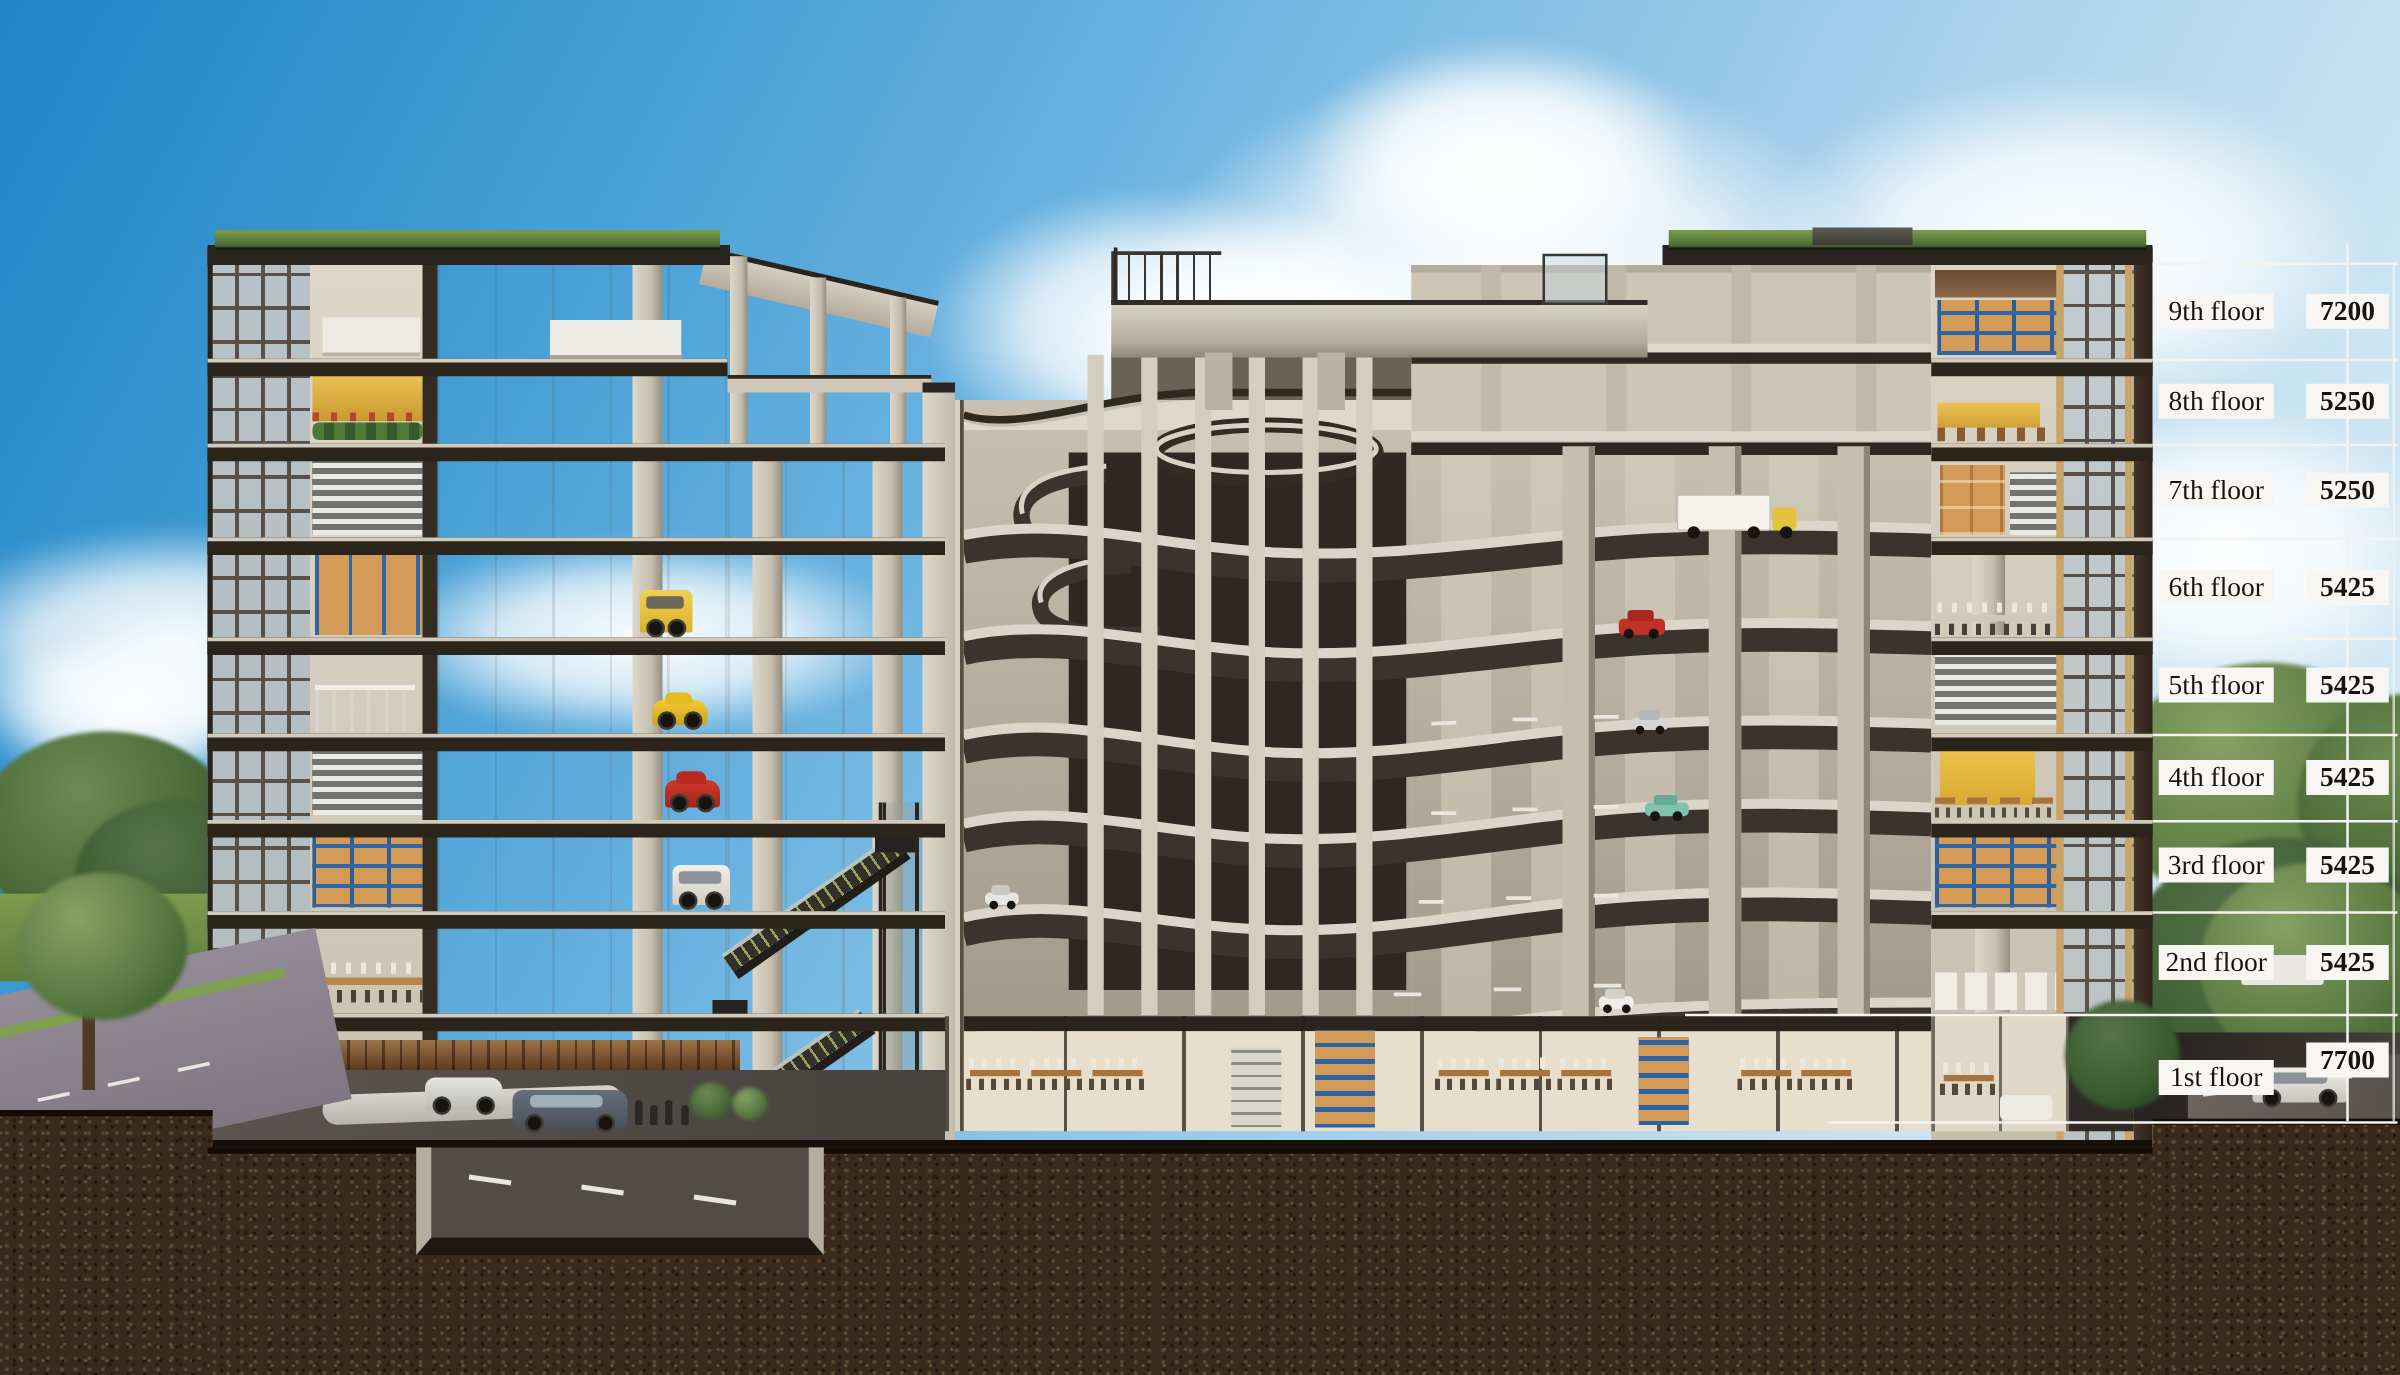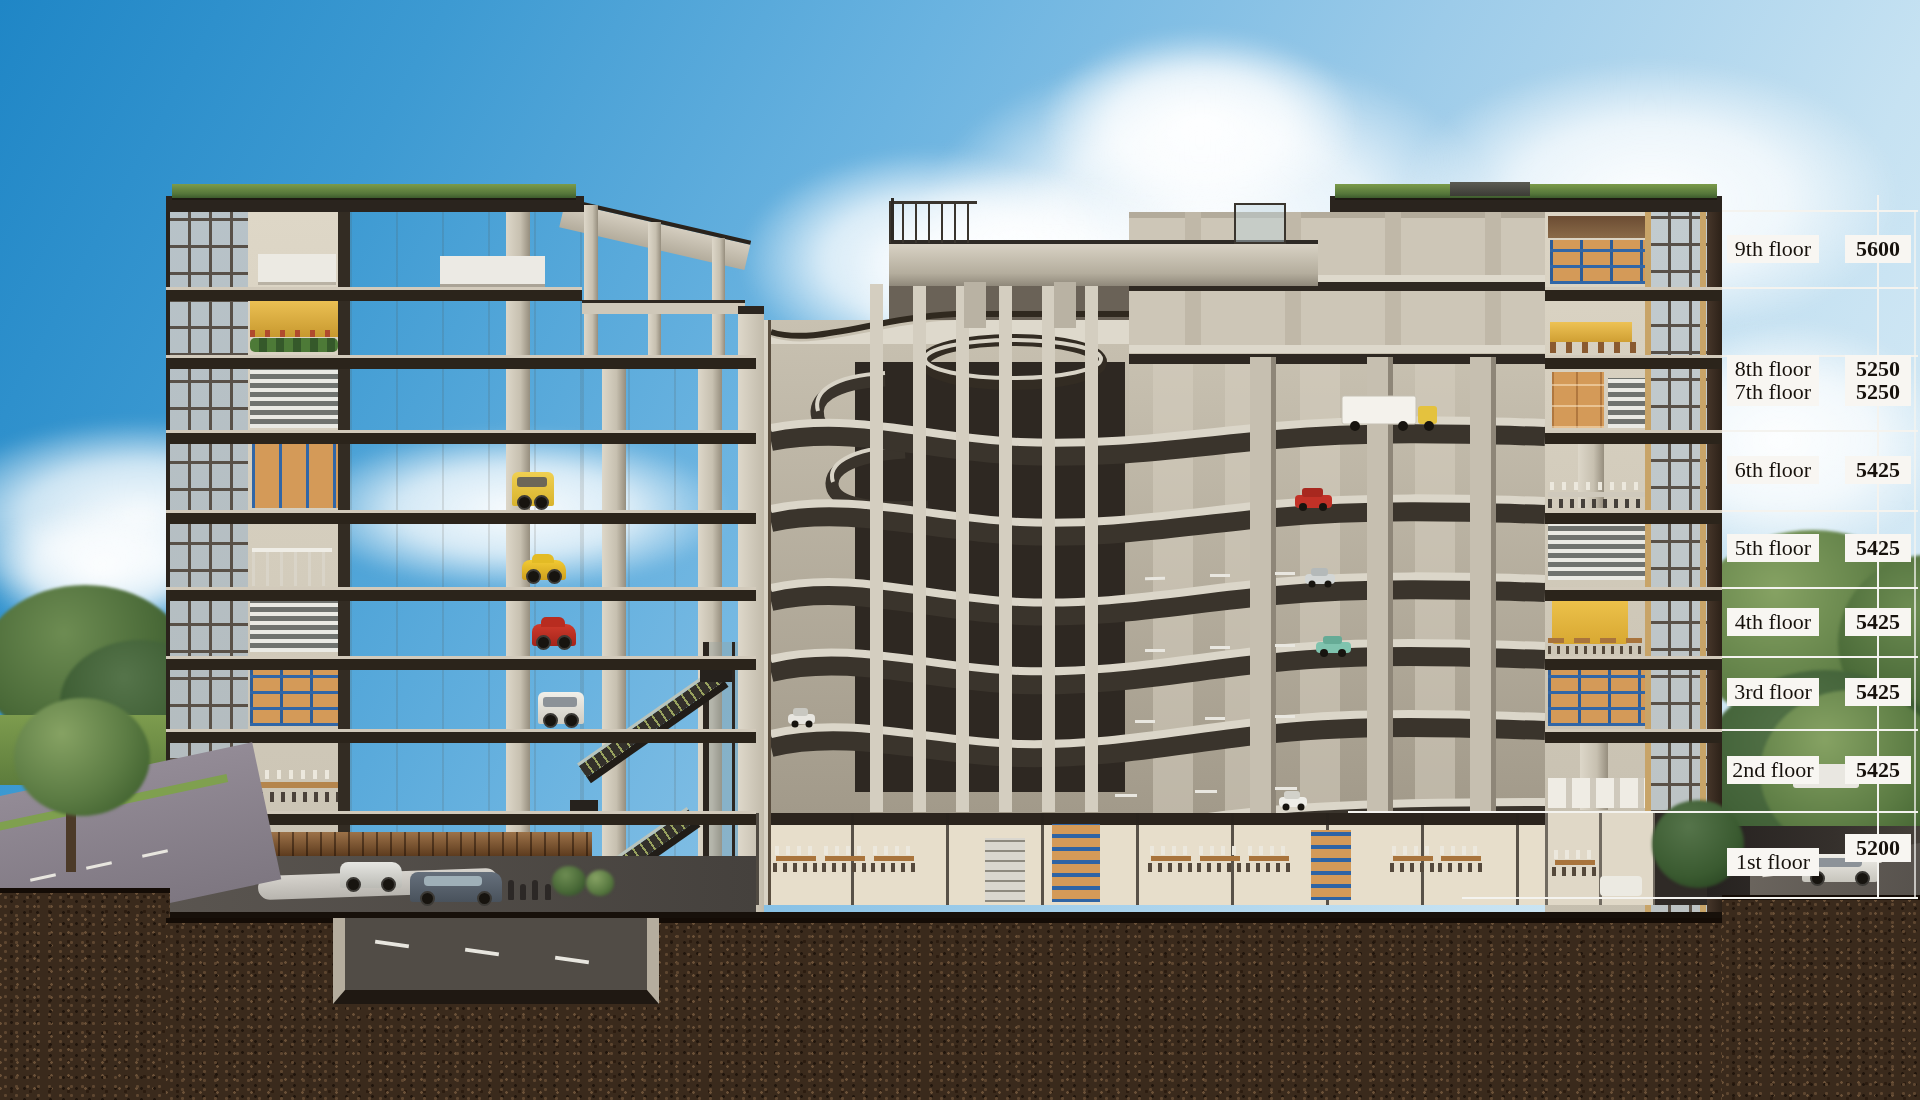--- a/index.html
+++ b/index.html
@@ -418,23 +418,23 @@
   <div class="abs hline" style="left:1722px;top:587px;width:196px;"></div>
   <div class="abs hline" style="left:1722px;top:656px;width:196px;"></div>
   <div class="abs hline" style="left:1722px;top:729px;width:196px;"></div>
   <div class="abs hline" style="left:1348px;top:811px;width:570px;"></div>
   <div class="abs hline" style="left:1462px;top:897px;width:456px;"></div>
   <div class="abs vline" style="left:1877px;top:195px;height:702px;"></div>
   <div class="abs vline" style="left:1914px;top:210px;height:687px;opacity:.7;"></div>
 
   <div class="abs ann-row" style="left:1727px;top:235px;width:190px;height:28px;">
     <div class="flabel">9th floor</div>
-    <div class="fvalue">5600</div>
-  </div>
-  <div class="abs ann-row" style="left:1727px;top:307px;width:190px;height:28px;margin-top:48px;">
+    <div class="fvalue">7200</div>
+  </div>
+  <div class="abs ann-row" style="left:1727px;top:307px;width:190px;height:28px;">
     <div class="flabel">8th floor</div>
     <div class="fvalue">5250</div>
   </div>
   <div class="abs ann-row" style="left:1727px;top:378px;width:190px;height:28px;">
     <div class="flabel">7th floor</div>
     <div class="fvalue">5250</div>
   </div>
   <div class="abs ann-row" style="left:1727px;top:456px;width:190px;height:28px;">
     <div class="flabel">6th floor</div>
     <div class="fvalue">5425</div>
@@ -450,16 +450,16 @@
   <div class="abs ann-row" style="left:1727px;top:678px;width:190px;height:28px;">
     <div class="flabel">3rd floor</div>
     <div class="fvalue">5425</div>
   </div>
   <div class="abs ann-row" style="left:1727px;top:756px;width:190px;height:28px;">
     <div class="flabel">2nd floor</div>
     <div class="fvalue">5425</div>
   </div>
   <div class="abs ann-row" style="left:1727px;top:842px;width:190px;height:28px;font-family:Liberation Serif, serif;">
     <div class="flabel" style="top:6px;">1st floor</div>
-    <div class="fvalue" style="top:-8px;">5200</div>
+    <div class="fvalue" style="top:-8px;">7700</div>
   </div>
 
 </div>
 
 </body></html>

